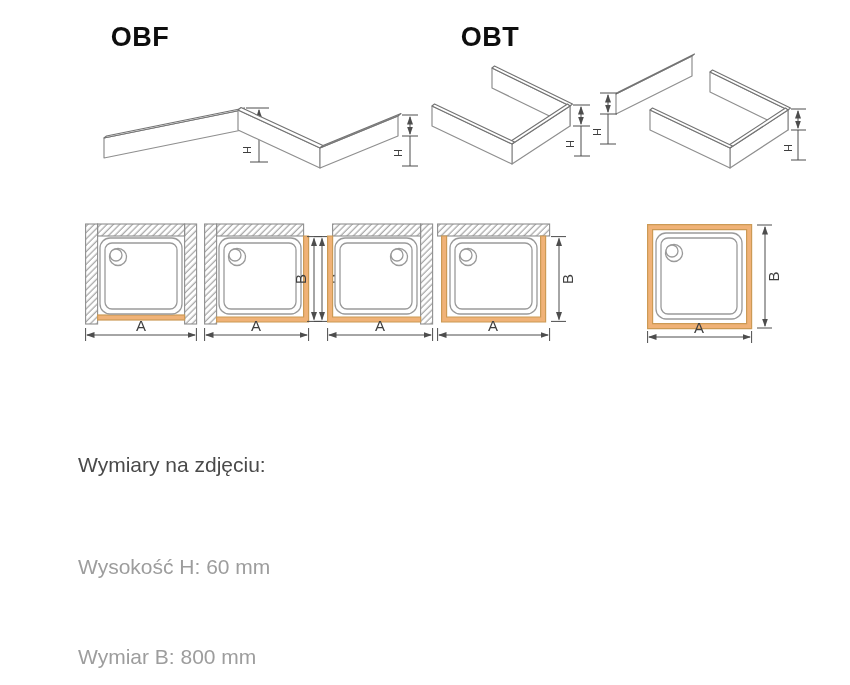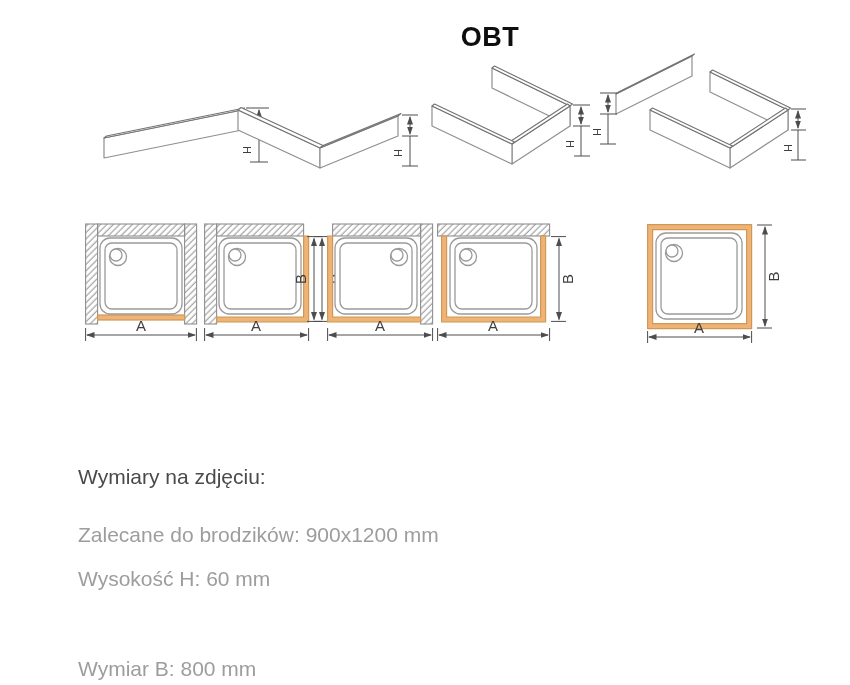--- a/index.html
+++ b/index.html
@@ -13,21 +13,21 @@
   }
   svg.iso, svg.plan { position:absolute; overflow:visible; }
   .panel { fill:#ffffff; stroke:#8f8f8f; stroke-width:1.2; stroke-linejoin:round; }
   .panel-top { fill:#ffffff; stroke:#737373; stroke-width:1.1; stroke-linejoin:round; }
   .wall { fill:url(#hatch); stroke:#8f8f8f; stroke-width:1.1; }
   .accent { fill:#F0B277; stroke:#CC9A55; stroke-width:1.2; }
   .tray rect, .tray circle { fill:#ffffff; stroke:#9a9a9a; stroke-width:1.3; }
   .dim line { stroke:#4d4d4d; stroke-width:1; }
   .dim text { font-family:"Liberation Sans", sans-serif; font-size:15px; fill:#3f3f3f; text-anchor:middle; }
   .iso .dim text { font-size:11px; }
-  .specs { position:absolute; left:78px;margin-top:12px; }
+  .specs { position:absolute; left:78px; }
   .specs-heading { font-size:21px; color:#4a4a4a; }
   .spec-line { font-size:21px; color:#9d9d9d; }
 </style>
 </head>
 <body>
 
 <div id="stage">
 
   <svg width="0" height="0" style="position:absolute" aria-hidden="true">
     <defs>
@@ -36,20 +36,21 @@
       </pattern>
       <marker id="arrS" markerWidth="9" markerHeight="7" refX="1.5" refY="3.5" orient="auto">
         <path d="M9,0.5 L0.5,3.5 L9,6.5 Z" fill="#4d4d4d"></path>
       </marker>
       <marker id="arrE" markerWidth="9" markerHeight="7" refX="7.5" refY="3.5" orient="auto">
         <path d="M0,0.5 L8.5,3.5 L0,6.5 Z" fill="#4d4d4d"></path>
       </marker>
     </defs>
   </svg>
 
+  <div class="variant-label" style="left:85px;top:22px">OBF</div>
   <div class="variant-label" style="left:435px;top:22px">OBT</div>
 
   <svg class="iso" style="left:92px;top:88px" width="205" height="85" viewBox="0 0 205 85">
     <polygon class="panel" points="12,50 150,22 150,42 12,70"></polygon>
     <polygon class="panel-top" points="12,50 14.5,48 152.5,20 150,22"></polygon>
     <g class="dim">
       <line x1="154" y1="20" x2="177" y2="20"></line>
       <line x1="154" y1="42" x2="177" y2="42"></line>
       <line x1="167" y1="22" x2="167" y2="40" marker-start="url(#arrS)" marker-end="url(#arrE)"></line>
       <line x1="167" y1="42" x2="167" y2="74"></line>
@@ -229,17 +230,16 @@
     </g>
     <g class="dim">
       <line x1="2.6" y1="109" x2="2.6" y2="121"></line>
       <line x1="106.6" y1="109" x2="106.6" y2="121"></line>
       <line x1="4" y1="115" x2="105" y2="115" marker-start="url(#arrS)" marker-end="url(#arrE)"></line>
       <text x="54" y="111">A</text>
     </g>
   </svg>
 
   <div class="specs specs-heading" style="top:453px">Wymiary na zdjęciu:</div>
-  <div class="specs spec-line" style="top:511px">Zalecane do brodzików: 900x1200 mm</div>
   <div class="specs spec-line" style="top:555px">Wysokość H: 60 mm</div>
   <div class="specs spec-line" style="top:645px">Wymiar B: 800 mm</div>
 
 </div>
 
 </body></html>

